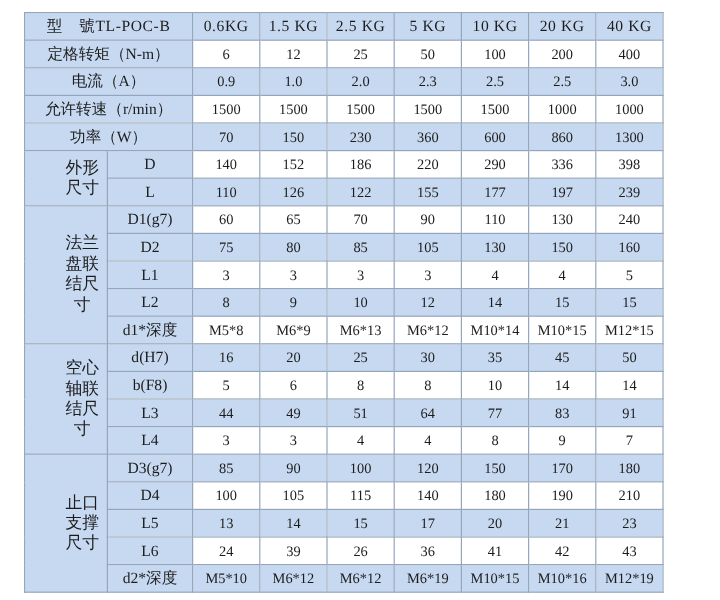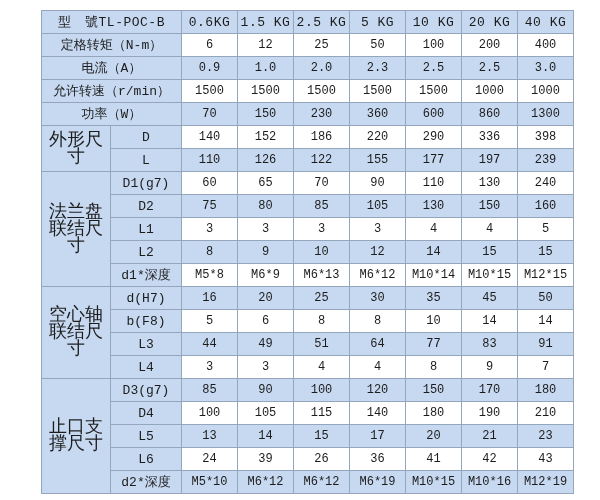--- a/index.html
+++ b/index.html
@@ -15,22 +15,21 @@
     width: 600px;
     height: 500px;
     background: #ffffff;
   }
   table.spec {
     position: absolute;
     left: 20px;
     top: 10px;
     border-collapse: collapse;
     table-layout: fixed;
-    font-family: Liberation Mono, monospace;
-    margin-left: 21px;
+    font-family: Liberation Serif, serif;
   }
   table.spec td {
     border: 1px solid #94a6bb;
     height: 22px;
     padding: 0 1px;
     text-align: center;
     vertical-align: middle;
     font-size: 12px;
     color: #1c1c1c;
     overflow: hidden;
@@ -39,21 +38,22 @@
   table.spec td.blue  { background: #c7d9f1; }
   table.spec td.white { background: #ffffff; }
   table.spec td.lbl {
     background: #c7d9f1;
     font-size: 13px;
   }
   table.spec td.group {
     white-space: normal;
     word-break: break-all;
     line-height: 17px;
-    font-size: 18px;
+    font-size: 14px;
+    padding-left: 28px;
   }
   table.spec td.hdr {
     font-size: 13px;
     letter-spacing: 0.5px;
   }
 </style>
 </head>
 <body>
 
 <div class="page">

